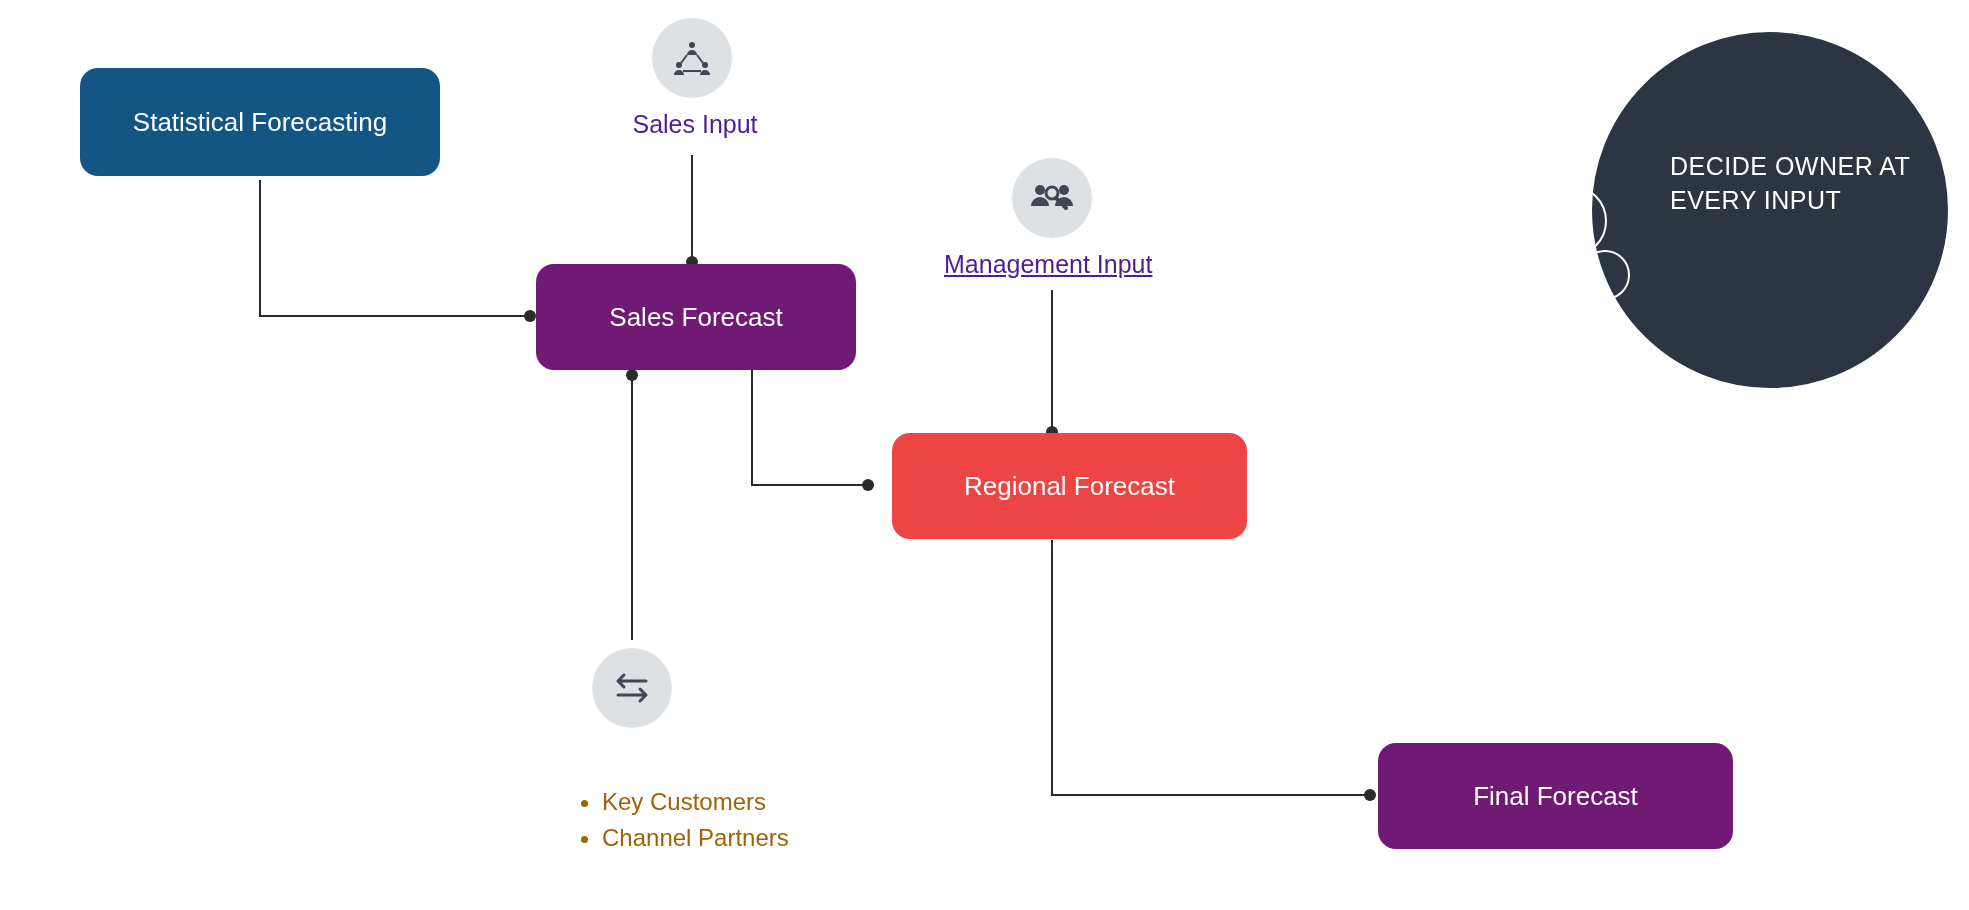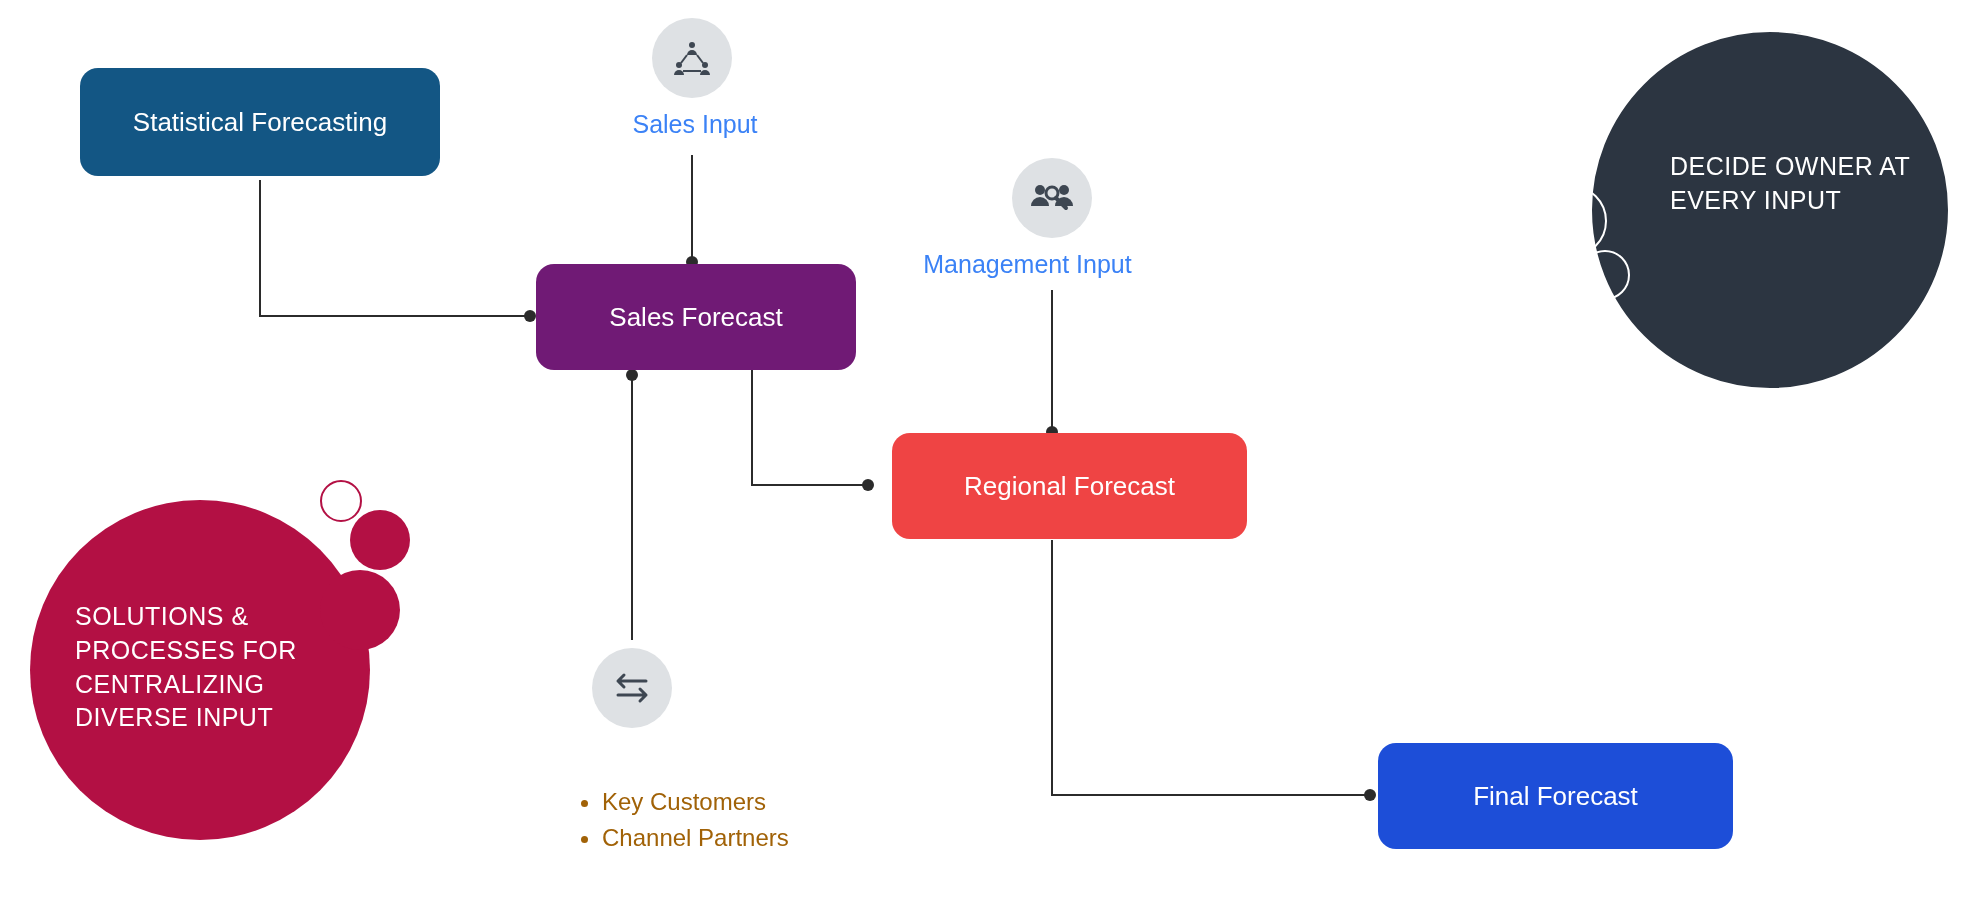--- a/index.html
+++ b/index.html
@@ -40,21 +40,21 @@
     height: 80px;
     border-radius: 50%;
     background: #dee1e4;
     display: flex;
     align-items: center;
     justify-content: center;
   }
   .icon-label {
     position: absolute;
     font-size: 25px;
-    color: #3b82f6;
+    color: #4c1d95;
     font-weight: 300;
   }
   .bullets {
     position: absolute;
     font-size: 24px;
     color: #a16207;
     font-weight: 300;
     line-height: 1.5;
   }
   .bullets ul {
@@ -114,21 +114,21 @@
   </div>
 
   <div class="node" style="left:536px; top:264px; width:320px; height:106px; background:#701a75;">
     <span>Sales Forecast</span>
   </div>
 
   <div class="node" style="left:892px; top:433px; width:355px; height:106px; background:#ef4444;">
     <span>Regional Forecast</span>
   </div>
 
-  <div class="node" style="left:1378px; top:743px; width:355px; height:106px; background:#1d4ed8;">
+  <div class="node" style="left:1378px; top:743px; width:355px; height:106px; background:#701a75;">
     <span>Final Forecast</span>
   </div>
 
   <div class="icon-circle" style="left:652px; top:18px;">
     <svg width="46" height="46" viewBox="0 0 46 46">
       <g fill="#3e4752">
         <circle cx="23" cy="10" r="3"></circle>
           <path d="M18 20 a5 5 0 0 1 10 0 z"></path>
         <circle cx="10" cy="30" r="3"></circle>
           <path d="M5 40 a5 5 0 0 1 10 0 z"></path>
@@ -147,44 +147,37 @@
       <g fill="#3e4752">
         <circle cx="14" cy="14" r="5"></circle>
           <path d="M5 30 a9 9 0 0 1 18 0 z"></path>
         <circle cx="38" cy="14" r="5"></circle>
           <path d="M29 30 a9 9 0 0 1 18 0 z"></path>
         <circle cx="26" cy="17" r="6" fill="#dee1e4" stroke="#3e4752" stroke-width="3"></circle>
         <line x1="30" y1="22" x2="40" y2="32" stroke="#3e4752" stroke-width="4" stroke-linecap="round"></line>
       </g>
     </svg>
   </div>
-  <div class="icon-label" style="left:920px; top:250px; width:215px; text-align:center;">Management Input</div>
+  <div class="icon-label" style="left:944px; top:250px; width:215px; text-decoration:underline;">Management Input</div>
 
   <div class="icon-circle" style="left:592px; top:648px;">
     <svg width="40" height="34" viewBox="0 0 40 34">
       <g stroke="#3e4752" stroke-width="3" fill="none" stroke-linecap="round" stroke-linejoin="round">
         <path d="M34 10 L6 10 M12 4 L6 10 L12 16"></path>
         <path d="M6 24 L34 24 M28 18 L34 24 L28 30"></path>
       </g>
     </svg>
   </div>
   <div class="bullets" style="left:578px; top:784px;">
     <ul>
       <li>Key Customers</li>
       <li>Channel Partners</li>
     </ul>
   </div>
 
-  <div class="bubble-group" style="left:20px; top:420px; width:430px; height:430px;">
-    <div class="bubble" style="left:10px; top:80px; width:340px; height:340px; background:#b31044;"></div>
-    <div class="bubble" style="left:300px; top:150px; width:80px; height:80px; background:#b31044;"></div>
-    <div class="bubble" style="left:330px; top:90px; width:60px; height:60px; background:#b31044;"></div>
-    <div class="bubble outline" style="left:300px; top:60px; width:42px; height:42px; border-color:#b31044;"></div>
-    <div class="bubble-text" style="left:55px; top:180px; width:250px;">SOLUTIONS &amp; PROCESSES FOR CENTRALIZING DIVERSE INPUT</div>
-  </div>
 
   <div class="bubble-group" style="left:1500px; top:20px; width:460px; height:400px;">
     <div class="bubble" style="left:90px; top:10px; width:360px; height:360px; background:#2c3541; border:2px solid #fff;"></div>
     <div class="bubble outline" style="left:35px; top:165px; width:72px; height:72px;"></div>
     <div class="bubble outline" style="left:80px; top:230px; width:50px; height:50px;"></div>
     <div class="bubble outline" style="left:36px; top:248px; width:42px; height:42px;"></div>
     <div class="bubble-text" style="left:170px; top:130px; width:240px;">DECIDE OWNER AT EVERY INPUT</div>
   </div>
 
 </div>

